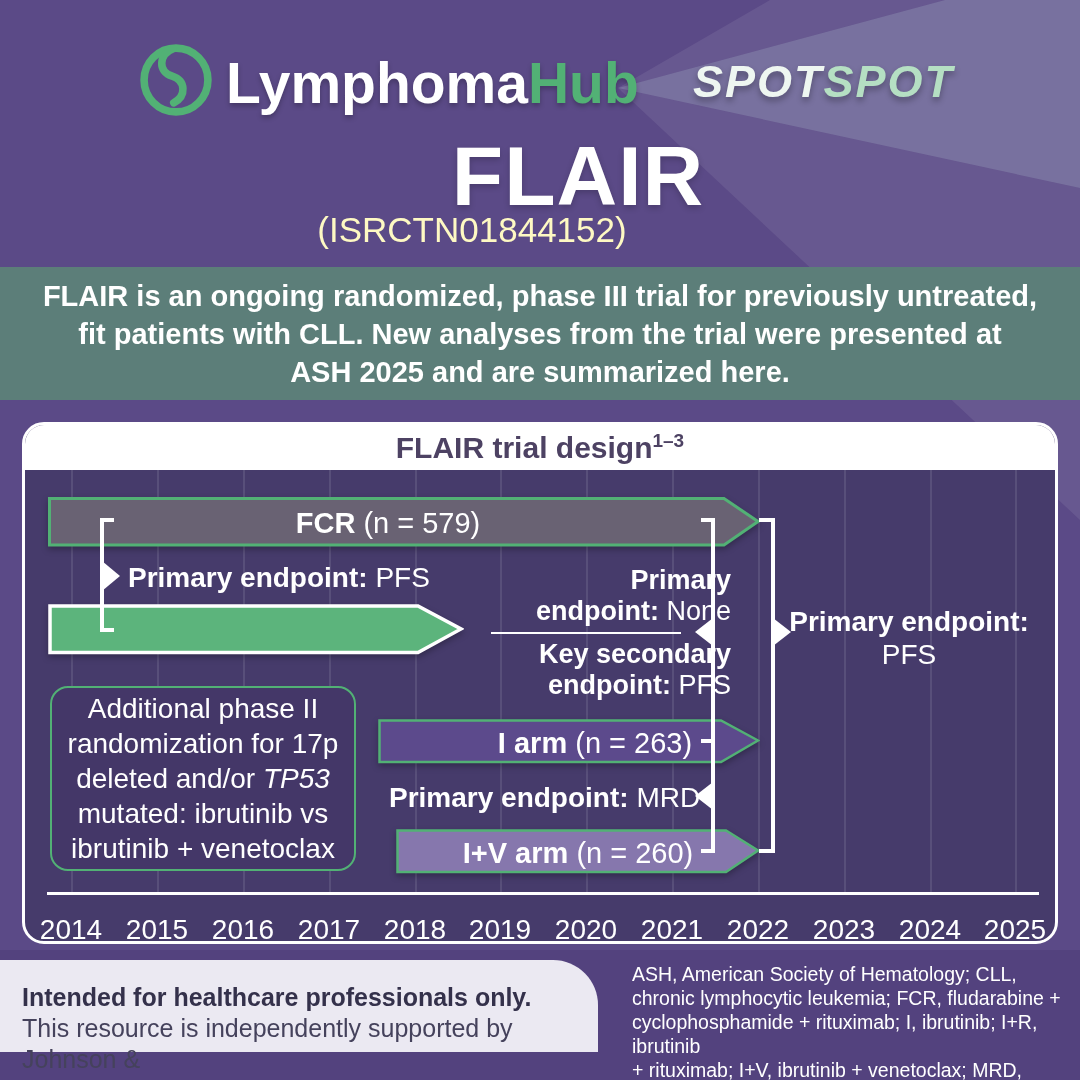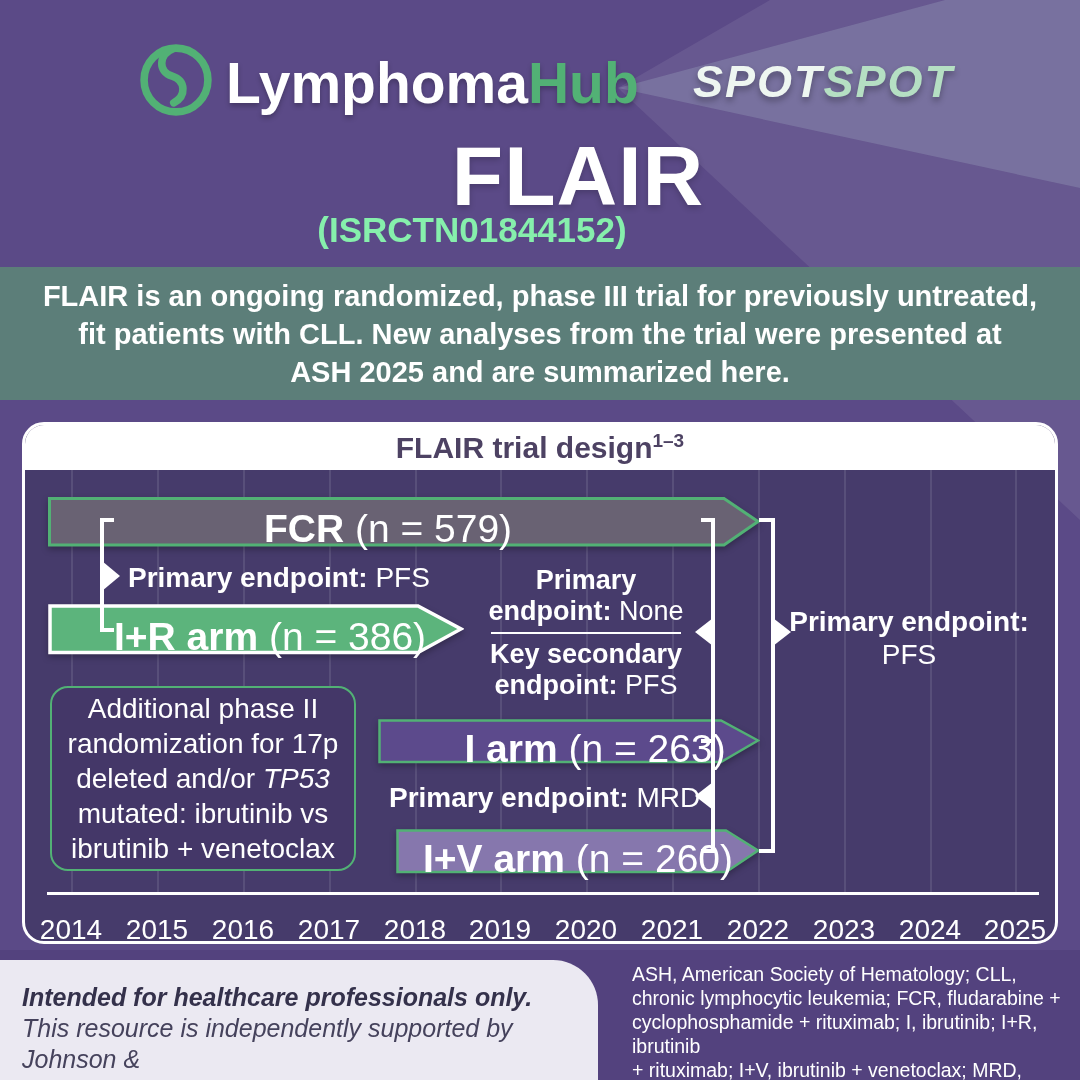--- a/index.html
+++ b/index.html
@@ -10,59 +10,59 @@
   
   #beam { position:absolute; left:0; top:0; z-index:1; pointer-events:none; }
   .logo-row { z-index:2; }
   .brand-text { font-size:57px; font-weight:bold; color:#ffffff; letter-spacing:0px; text-shadow:0 3px 5px rgba(0,0,0,.25); }
   .brand-green { color:#52b175; }
   .spotlight { font-size:45px; font-weight:800; font-style:italic; letter-spacing:2px; z-index:2;
                text-shadow:0 4px 6px rgba(0,0,0,.3); }
   .spot-a { color:#eef6f1; } .spot-b { color:#b5dfc3; }
   .big-title { width:1080px; text-align:center; font-size:84px; font-weight:800; color:#ffffff; z-index:2;
                letter-spacing:1px; text-shadow:0 3px 6px rgba(0,0,0,.2); }
-  .sub-title { width:944px; text-align:center; font-size:35px; font-weight:bold; color:#86efac; z-index:2; }
+  .sub-title { width:944px; text-align:center; font-size:35px; font-weight:normal; color:#fef9c3; z-index:2; }
 
   
   .intro-band { left:0; top:267px; width:1080px; height:133px; background:#5c7e79; z-index:3;
                 display:flex; flex-direction:column; justify-content:center; align-items:center; }
   .intro-line { color:#ffffff; font-size:29px; font-weight:600; line-height:38px; text-align:center; }
 
   
   .panel { left:22px; top:422px; width:1036px; height:522px; background:#463b6b; border:3px solid #ffffff;
            border-radius:22px; overflow:hidden; z-index:3; }
   .panel-header { position:absolute; left:0; top:0; width:100%; height:45px; background:#ffffff;
                   display:flex; align-items:center; justify-content:center; }
   .panel-title { color:#4d4263; font-size:30px; font-weight:bold; }
   .panel-title sup { font-size:19px; }
   .gl { position:absolute; top:45px; width:2px; height:423px; background:rgba(255,255,255,0.10); }
   .axis-line { position:absolute; left:22px; top:467px; width:992px; height:3px; background:#ffffff; }
   .year { position:absolute; top:489px; transform:translateX(-50%); color:#ffffff; font-size:28px; }
 
   .barsvg { position:absolute; filter:drop-shadow(0 3px 3px rgba(0,0,0,.28)); }
   .bar-label { position:absolute; color:#ffffff; text-align:center; white-space:nowrap; }
-  .fs29 { font-size:39px; }
+  .fs29 { font-size:29px; }
   .b { font-weight:bold; }
 
   .ep-left { left:103px; top:137px; font-size:28px; color:#fff; white-space:nowrap; }
-  .ep-center { left:416px; top:140px; width:290px; text-align:center; color:#fff; font-size:27px; line-height:31px; font-weight:bold; }
+  .ep-center { left:416px; top:140px; width:290px; text-align:right; color:#fff; font-size:27px; line-height:31px; font-weight:bold; }
   .ep-center .reg { font-weight:normal; }
   .ep-divider { height:2px; background:#ffffff; margin:5px 50px; }
   .ep-mrd { left:364px; top:357px; font-size:28px; color:#fff; white-space:nowrap; }
   .ep-right { left:758px; top:180px; width:252px; text-align:center; color:#fff; font-size:28px; line-height:33px; }
 
   .note-box { left:25px; top:261px; width:306px; height:185px; background:#443768; border:2.5px solid #52b175;
               border-radius:18px; display:flex; flex-direction:column; justify-content:center; align-items:center; }
   .note-line { color:#ffffff; font-size:28px; line-height:35px; text-align:center; }
   .ital { font-style:italic; }
 
   
   .footer-band { left:0; top:950px; width:1080px; height:130px; background:#53427e; z-index:3; }
-  .hcp-box { position:absolute; left:0; top:10px; width:598px; height:120px; background:#ebe9f2;
-             border-top-right-radius:45px; padding:22px 0 0 22px;font-style:italic; }
+  .hcp-box { position:absolute; left:0; top:10px; width:598px; height:92px; background:#ebe9f2;
+             border-top-right-radius:45px; padding:22px 0 0 22px; }
   .hcp-bold { color:#34314b; font-size:25px; font-weight:bold; line-height:31px; }
   .hcp-reg { color:#45425c; font-size:25px; line-height:31px; }
   .abbrev { position:absolute; left:632px; top:12px; width:440px; }
   .abbrev-line { color:#ffffff; font-size:19.5px; line-height:24px; }
 </style>
 </head>
 <body>
 
 <div id="canvas">
 
@@ -107,21 +107,20 @@
     <div class="gl" style="left:990px;"></div>
 
     <svg class="barsvg" style="left:23px; top:72px;" width="712" height="50">
       <polygon points="1.5,1.5 676,1.5 710,24.5 676,48 1.5,48" fill="#696273" stroke="#52b175" stroke-width="3"></polygon>
     </svg>
     <div class="bar-label fs29" style="left:23px; top:82px; width:680px;"><span class="b">FCR</span> <span>(n = 579)</span></div>
 
     <svg class="barsvg" style="left:23px; top:179px;" width="416" height="51">
       <polygon points="2,2 370,2 413,25 370,48.5 2,48.5" fill="#5cb47c" stroke="#ffffff" stroke-width="3.5"></polygon>
     </svg>
-    <div class="bar-label fs29" style="left:55px; top:190px; width:380px;"><span class="b">I+R arm</span> <span>(n = 386)</span></div>
 
     <svg class="barsvg" style="left:353px; top:294px;" width="382" height="45">
       <polygon points="1.5,1.5 343,1.5 380,21.5 343,43 1.5,43" fill="#5c4a8c" stroke="#52b175" stroke-width="2.5"></polygon>
     </svg>
     <div class="bar-label fs29" style="left:353px; top:302px; width:434px;"><span class="b">I arm</span> <span>(n = 263)</span></div>
 
     <svg class="barsvg" style="left:371px; top:404px;" width="364" height="45">
       <polygon points="1.5,1.5 330,1.5 362,21.5 330,43 1.5,43" fill="#8677ad" stroke="#52b175" stroke-width="2.5"></polygon>
     </svg>
     <div class="bar-label fs29" style="left:371px; top:412px; width:364px;"><span class="b">I+V arm</span> <span>(n = 260)</span></div>

